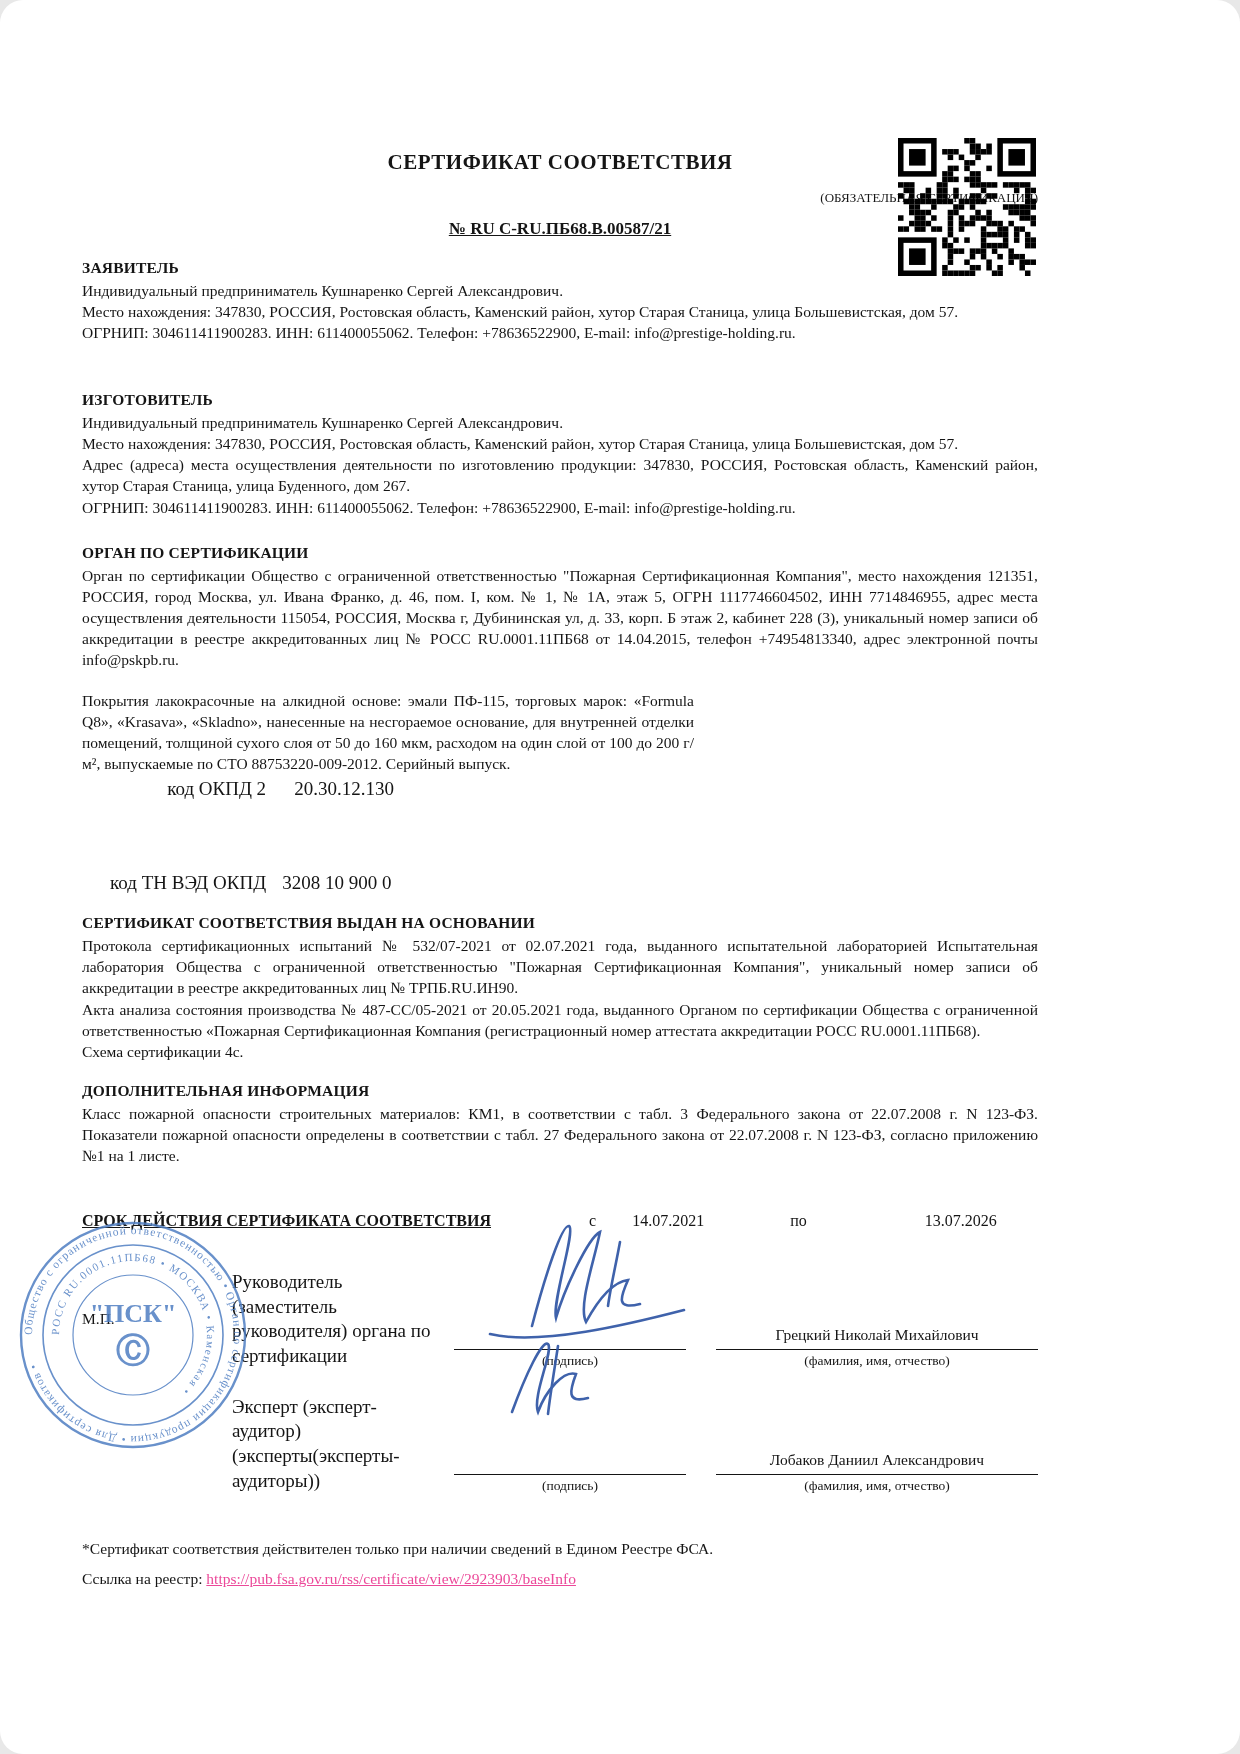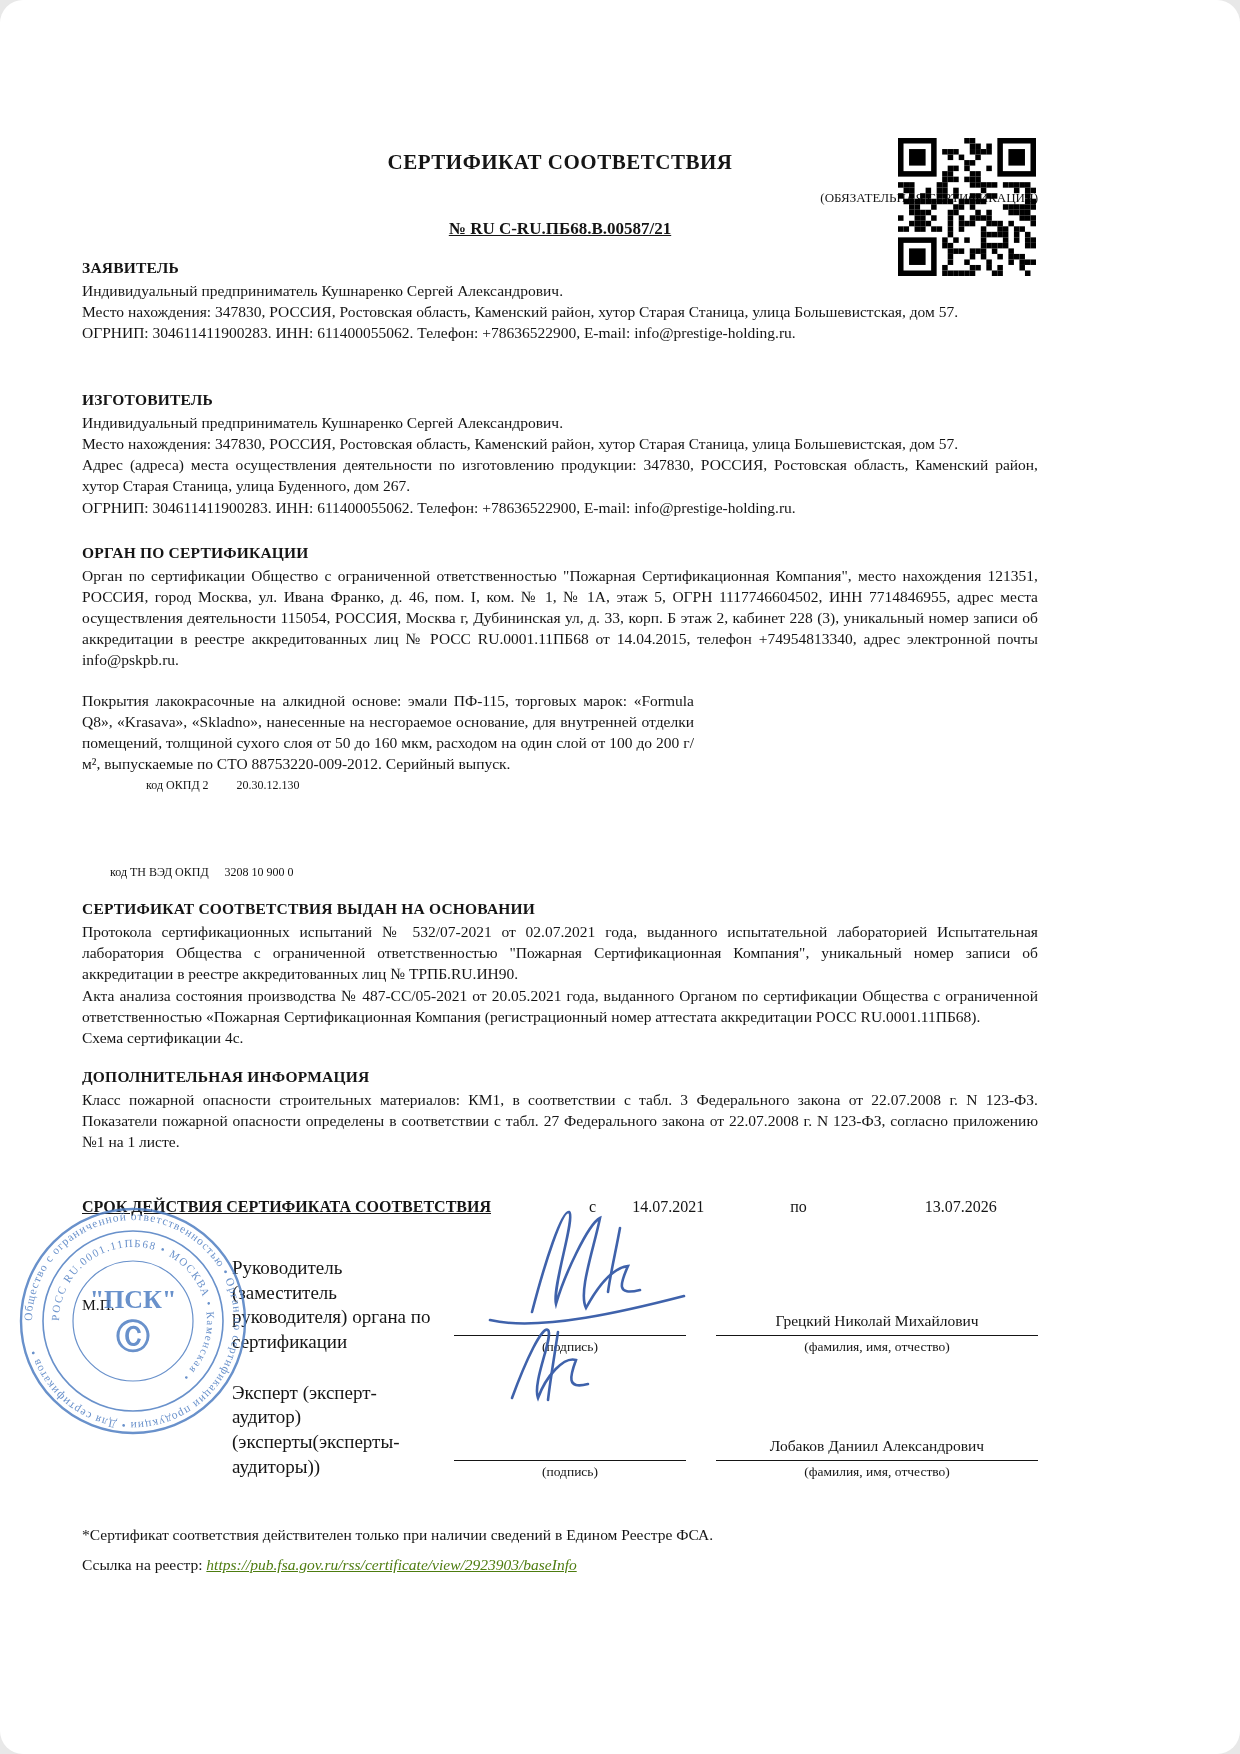--- a/index.html
+++ b/index.html
@@ -17,21 +17,21 @@
   .doc-number { text-align:center; font-size:17px; font-weight:bold; margin-top:13px; text-decoration:underline; }
   
   .section { margin-top:20px; }
   .section.gap-lg { margin-top:48px; }
   .section.gap-md { margin-top:26px; }
   .section h2 { font-size:15.5px; font-weight:bold; letter-spacing:.2px; margin-bottom:3px; }
   .section p, .section .line-text { font-size:15.5px; line-height:1.36; text-align:justify; }
   
   .product-cols { display:flex; align-items:flex-start;flex-direction:column; }
   .product-text { width:612px; }
-  .product-codes { flex:1; padding-left:28px; font-size:12px; }
+  .product-codes { flex:1; padding-left:28px; font-size:19px; }
   .code-row { display:flex; justify-content:flex-end; margin-top:6px; }
   .code-row:first-child { margin-top:4px; }
   .code-label { text-align:right; }
   .code-value { width:138px; margin-left:28px; }
   .code-row.tnved .code-value { width:150px; margin-left:16px; }
   
   .validity { display:flex; align-items:center; margin-top:46px; font-size:16px; }
   .validity h2 { font-size:16px; font-weight:bold; text-decoration:underline; margin:0; }
   .validity .v-from-label { margin-left:98px; }
   .validity .v-from-date { margin-left:36px; }
@@ -48,21 +48,21 @@
   .sig-cap { font-size:13.5px; margin-top:3px; }
   .sig-name { font-size:15.5px; margin-bottom:2px; }
   
   .autograph { position:absolute; pointer-events:none; }
   .autograph-1 { left:388px; top:-64px; width:230px; height:150px; }
   .autograph-2 { left:392px; top:60px; width:170px; height:100px; }
   .stamp { position:absolute; left:-68px; top:-54px; width:238px; height:238px; opacity:.85; pointer-events:none; }
   
   .footer { margin-top:46px; font-size:15.5px; }
   .footer .registry { margin-top:12px; }
-  .footer a { color:#4d7c0f; text-decoration:underline;font-style:italic; }
+  .footer a { color:#ec4899; text-decoration:underline; }
 </style>
 </head>
 <body>
 
 <div class="page">
 
   <div class="qr">
     <svg id="qr" viewBox="0 0 125 125" xmlns="http://www.w3.org/2000/svg">
         <g fill="#000">
           <rect x="60" y="0" width="5" height="5"></rect>

